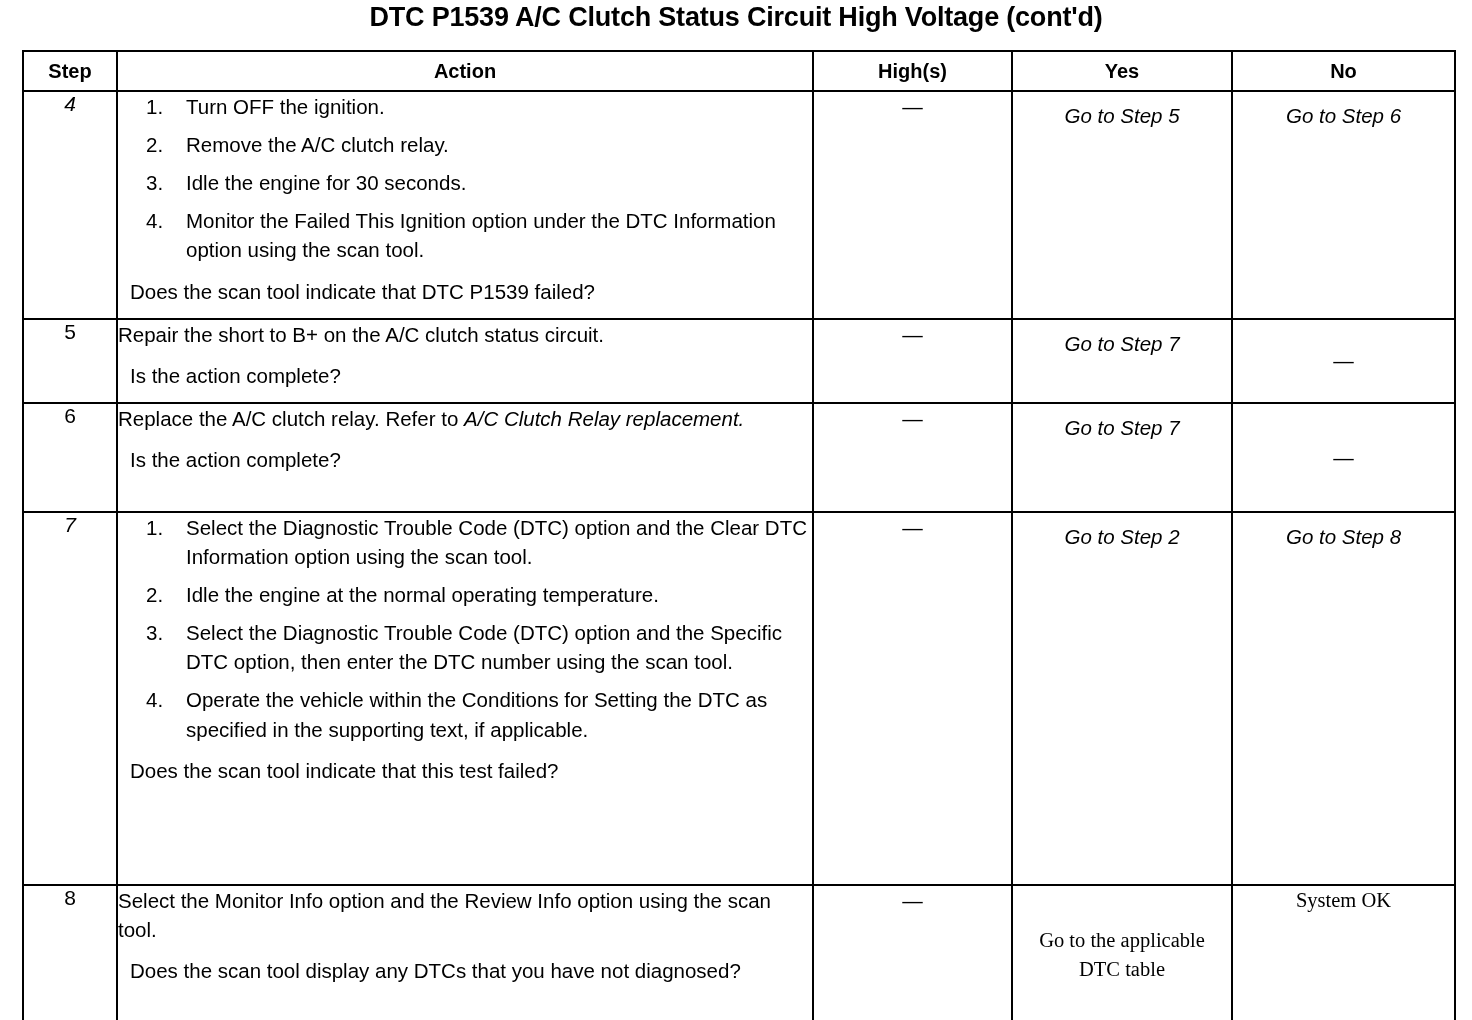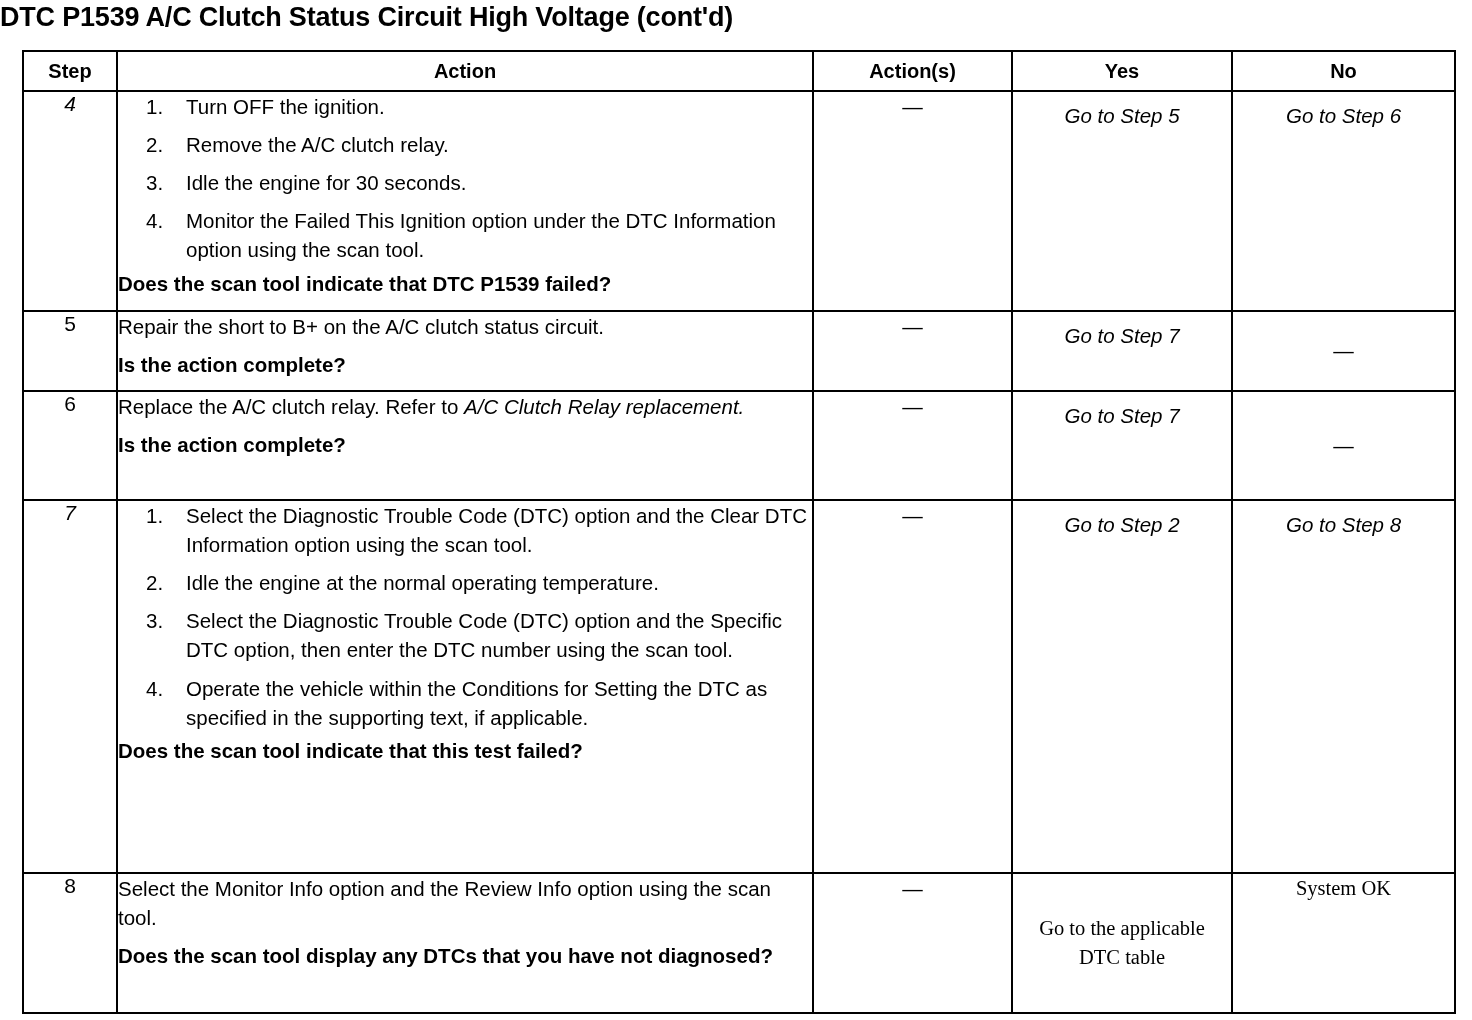--- a/index.html
+++ b/index.html
@@ -19,21 +19,21 @@
     position: relative;
     width: 1472px;
     height: 1020px;
   }
 
   .doc-title {
     position: absolute;
     left: 0;
     top: 2px;
     width: 1472px;
-    text-align: left;
+    text-align: center;
     font-size: 27px;
     font-weight: bold;
     letter-spacing: -0.2px;
     white-space: nowrap;
   }
 
   .dtc-table {
     position: absolute;
     left: 22px;
     top: 50px;
@@ -93,22 +93,21 @@
     left: 28px;
     top: 0;
     width: 30px;
     text-align: left;
   }
   .plain-line {
     margin: 0 15px 9px 0;
   }
   .plain-line:last-child { margin-bottom: 0; }
   .q-line {
-    margin: 0;
-    font-weight: bold;
+    margin: 12px;
   }
   .ital { font-style: italic; }
 
   
   .cell-value, .cell-yes, .cell-no {
     text-align: center;
     font-size: 20.5px;
     line-height: 1.42;
     position: relative;
   }
@@ -143,21 +142,21 @@
       <col class="c-step">
       <col class="c-action">
       <col class="c-value">
       <col class="c-yes">
       <col class="c-no">
     </colgroup>
     <thead>
       <tr>
         <th>Step</th>
         <th>Action</th>
-        <th>Action(s)</th>
+        <th>High(s)</th>
         <th>Yes</th>
         <th>No</th>
       </tr>
     </thead>
     <tbody>
 
       <tr class="row-4">
         <td class="cell-step italic">4</td>
         <td class="cell-action">
           <ul class="olist">

